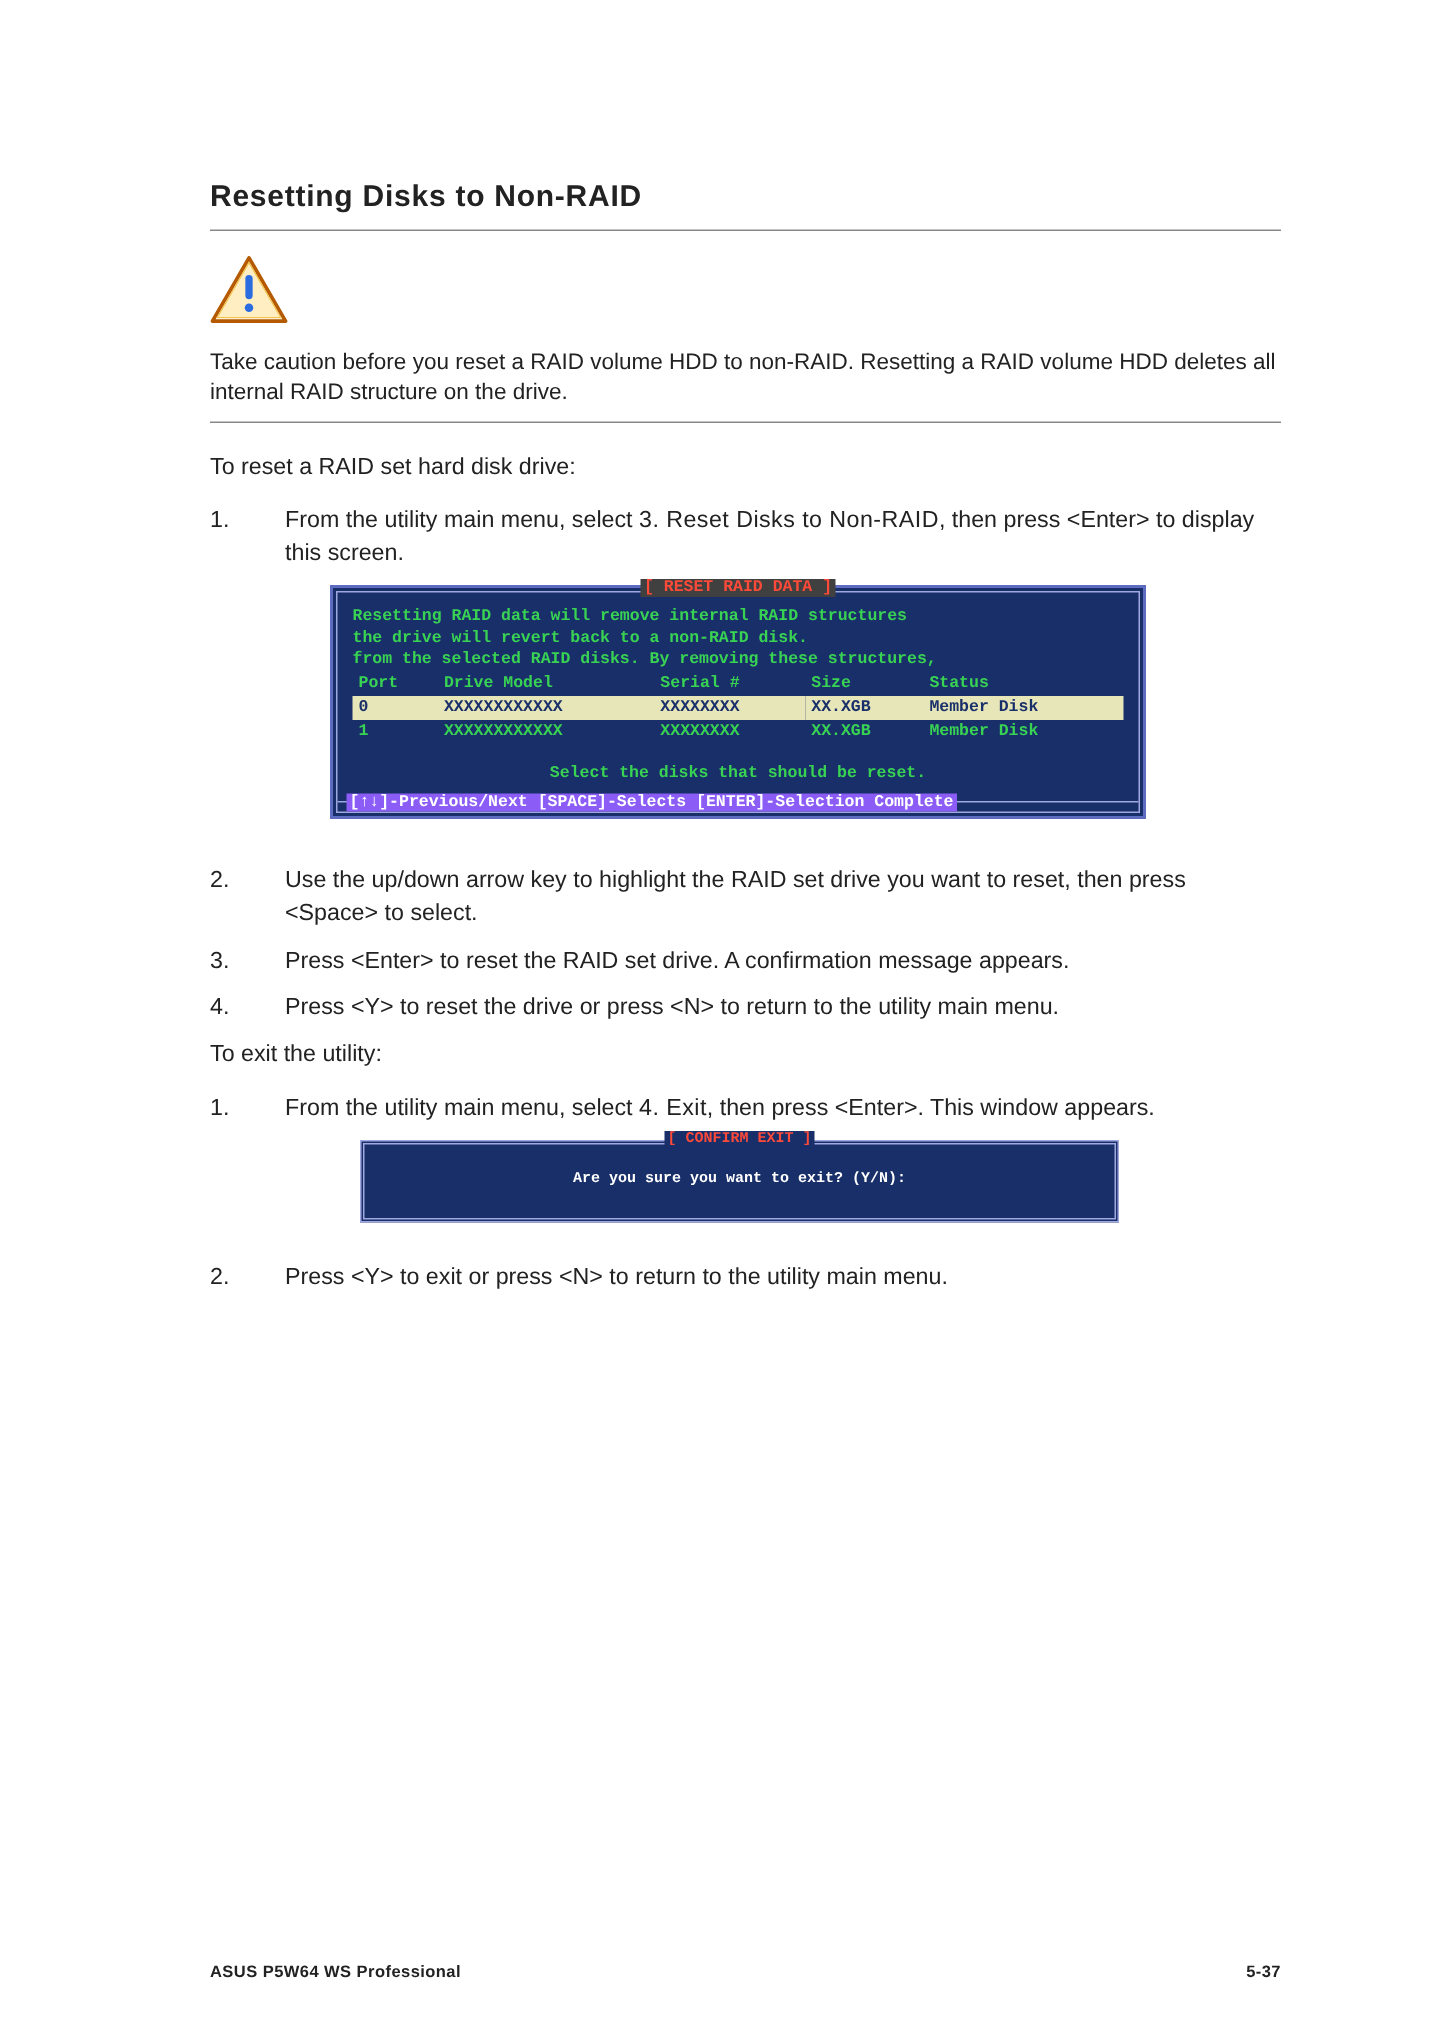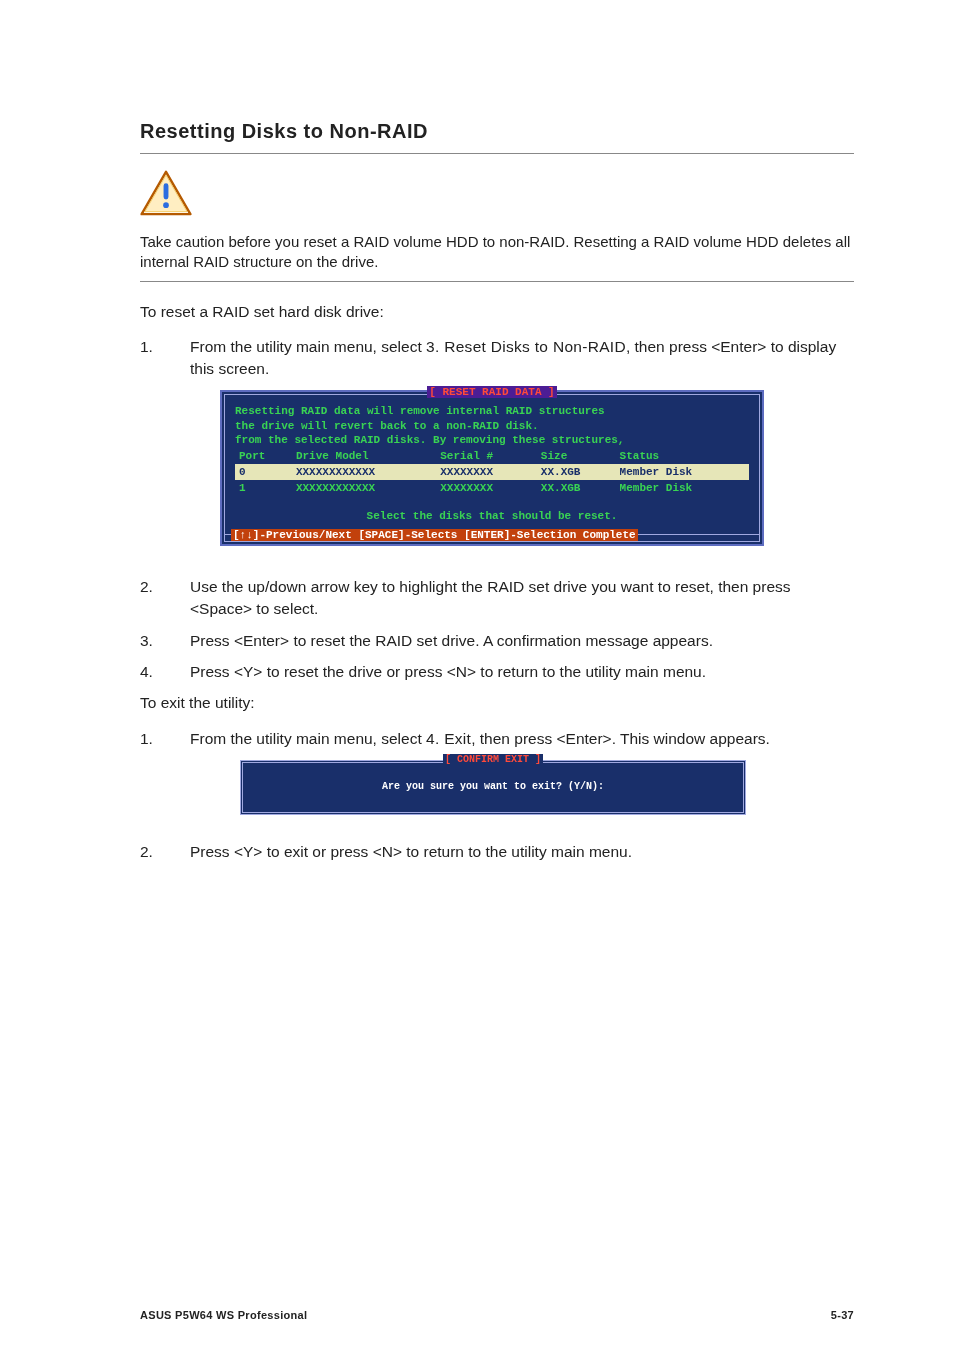--- a/index.html
+++ b/index.html
@@ -87,41 +87,41 @@
     border: 1px solid #a0a8e0;
     margin: 2px;
   }
   .bios-title {
     text-align: center;
     color: #ff4a3a;
     margin-top: -9px;
     position: relative;
     z-index: 2;
   }
-  .bios-title span { background: #4c1d95; padding: 0 2px; display:inline-block; }
+  .bios-title span { background: #404040; padding: 0 2px; display:inline-block; }
   .bios-pad { padding: 6px 10px 6px 10px; }
   .bios-info { color: #39d353; line-height: 1.35; }
   .bios-warn { color: #ff4a3a; margin: 6px 0; }
   .bios-table { width: 100%; border-collapse: collapse; }
   .bios-table th, .bios-table td {
     text-align: left;
     color: #39d353;
     padding: 2px 4px;
     white-space: nowrap;
   }
   .bios-table th { font-weight: bold; }
   .bios-row-sel td { background: #e6e6b8; color: #192f6a; }
   .bios-hint { text-align: center; color: #39d353; margin: 14px 0 6px 0; }
   .bios-footer {
     border-top: 1px solid #a0a8e0;
     color: #fff;
     padding: 2px 6px 0 6px;
   }
   .bios-footer-line { margin-bottom: -8px; text-align: left;}
-  .bios-footer-line span { background:#c2410c; padding:0 2px; display:inline-block; position:relative; top:-8px;}
+  .bios-footer-line span { background:#8b5cf6; padding:0 2px; display:inline-block; position:relative; top:-8px;}
   
   .confirm-panel {
     margin: 10px 0 26px 100px;
     width: 500px;
     background: #192f6a;
     color: #fff;
     font-family: "Courier New", monospace;
     font-size: 10px;
     font-weight: bold;
     border: 3px double #a0a8e0;

